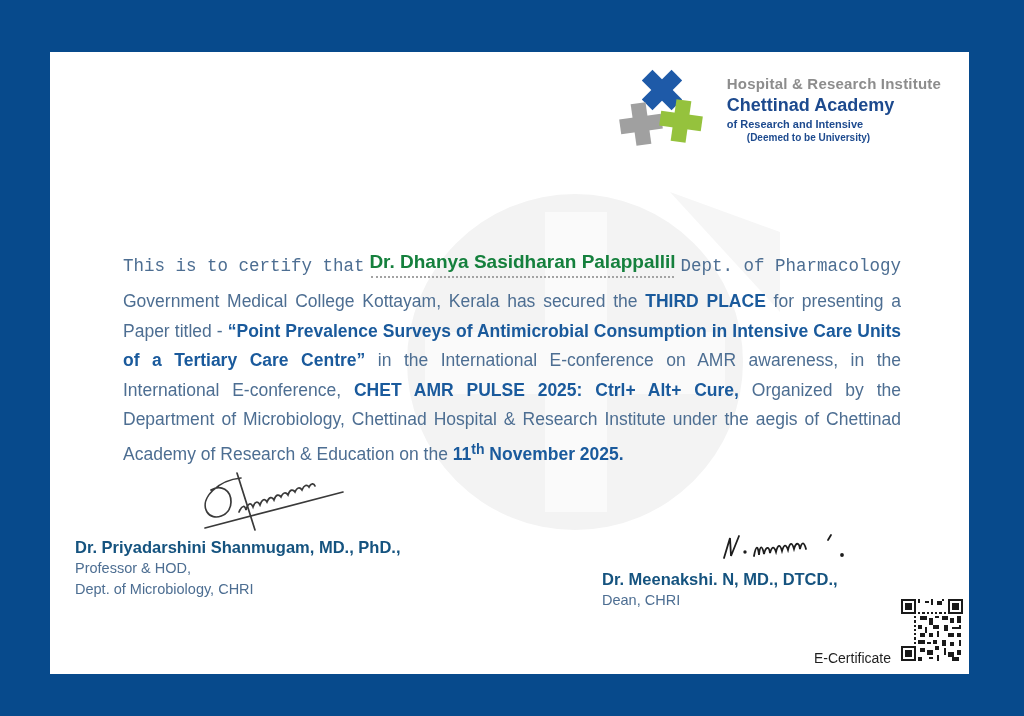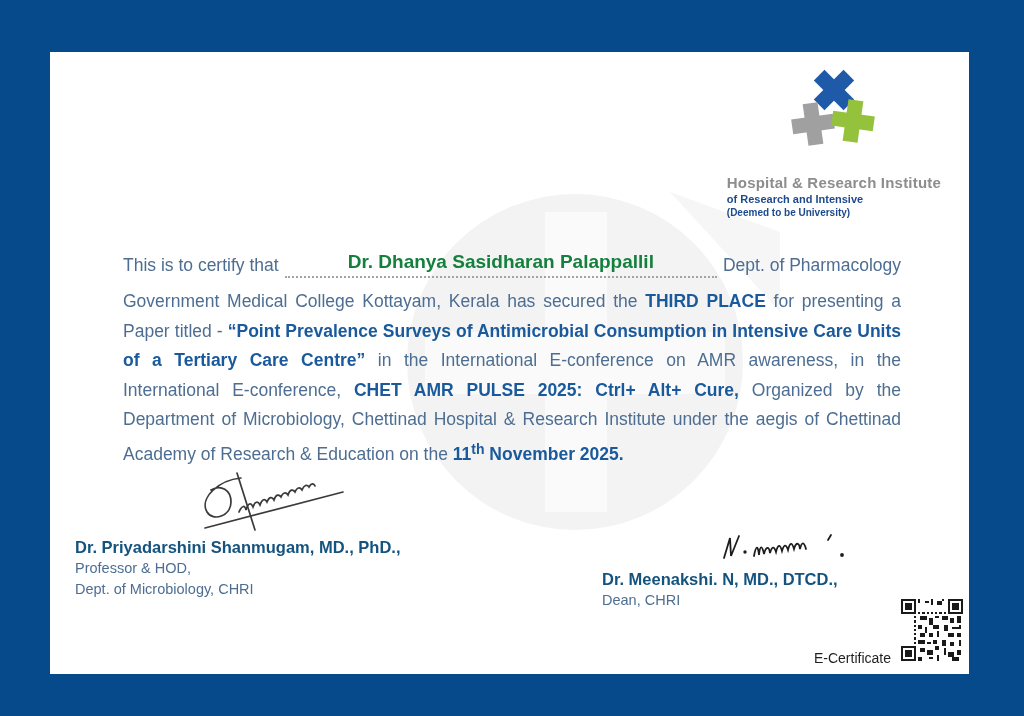--- a/index.html
+++ b/index.html
@@ -9,36 +9,36 @@
   }
   .stage{position:relative;width:1024px;height:716px;background:#titeal;}
   .frame{position:absolute;inset:0;background:#074a8c;}
   .cert{
     position:absolute;left:50px;top:52px;width:919px;height:622px;
     background:#ffffff;overflow:hidden;
   }
   
   .watermark{position:absolute;left:300px;top:130px;width:440px;height:380px;pointer-events:none;}
   
-  .brand{position:absolute;top:12px;right:28px;display:flex;align-items:center;gap:20px;flex-direction:column;}
+  .brand{position:absolute;top:12px;right:28px;display:flex;align-items:center;gap:20px;}
   .brand-logo{width:90px;height:90px;flex:0 0 auto;}
   .brand-text{display:flex;flex-direction:column;line-height:1.15;}
   .brand-line1{color:#8d8d8d;font-weight:bold;font-size:15px;letter-spacing:.2px;}
   .brand-line2{color:#1d4a8e;font-weight:bold;font-size:18px;margin-top:3px;}
   .brand-line3{color:#1d4a8e;font-size:11px;font-weight:bold;margin-top:2px;}
-  .brand-line4{color:#1d4a8e;font-size:10px;font-weight:bold;margin-top:1px;}
+  .brand-line4{color:#1d4a8e;font-size:10px;font-weight:bold;margin-top:1px;margin-left:20px;}
   
   .title{
     position:absolute;top:120px;left:0;width:100%;text-align:center;
     color:#9b9b9b;font-size:27px;font-weight:800;letter-spacing:1px;
   }
   
   .body-wrap{position:absolute;left:73px;top:180px;width:778px;color:#4d6e92;font-size:17.5px;}
   .line1{display:flex;align-items:flex-end;height:46px;white-space:nowrap;}
-  .line1 .txt{padding-bottom:2px;}
+  .line1 .txt{padding-bottom:2px;font-family:Liberation Mono, monospace;}
   .dotline{
     flex:1;position:relative;margin:0 6px;height:40px;
     border-bottom:2px dotted #a3a3a3;
   }
   .recipient{
     position:absolute;left:50%;bottom:3px;transform:translateX(-50%);
     color:#15803d;font-weight:bold;font-size:19px;white-space:nowrap;
   }
   .para{margin:9px 0 0 0;text-align:justify;line-height:29.5px;}
   .b{color:#1a5a9c;font-weight:bold;}
@@ -77,20 +77,21 @@
           <rect x="-21" y="-7.5" width="42" height="15" fill="#a0a0a0"></rect>
           <rect x="-7.5" y="-21" width="15" height="42" fill="#a0a0a0"></rect>
         </g>
         <g transform="translate(64,57) rotate(8)">
           <rect x="-21" y="-7.5" width="42" height="15" fill="#95c23d"></rect>
           <rect x="-7.5" y="-21" width="15" height="42" fill="#95c23d"></rect>
         </g>
       </svg>
       <div class="brand-text">
         <span class="brand-line1">Hospital &amp; Research Institute</span>
+        <span class="brand-line2">Chettinad Academy</span>
         <span class="brand-line3">of Research and Intensive</span>
         <span class="brand-line4">(Deemed to be University)</span>
       </div>
     </div>
 
 
     <div class="body-wrap">
       <div class="line1">
         <span class="txt">This is to certify that</span>
         <span class="dotline">

